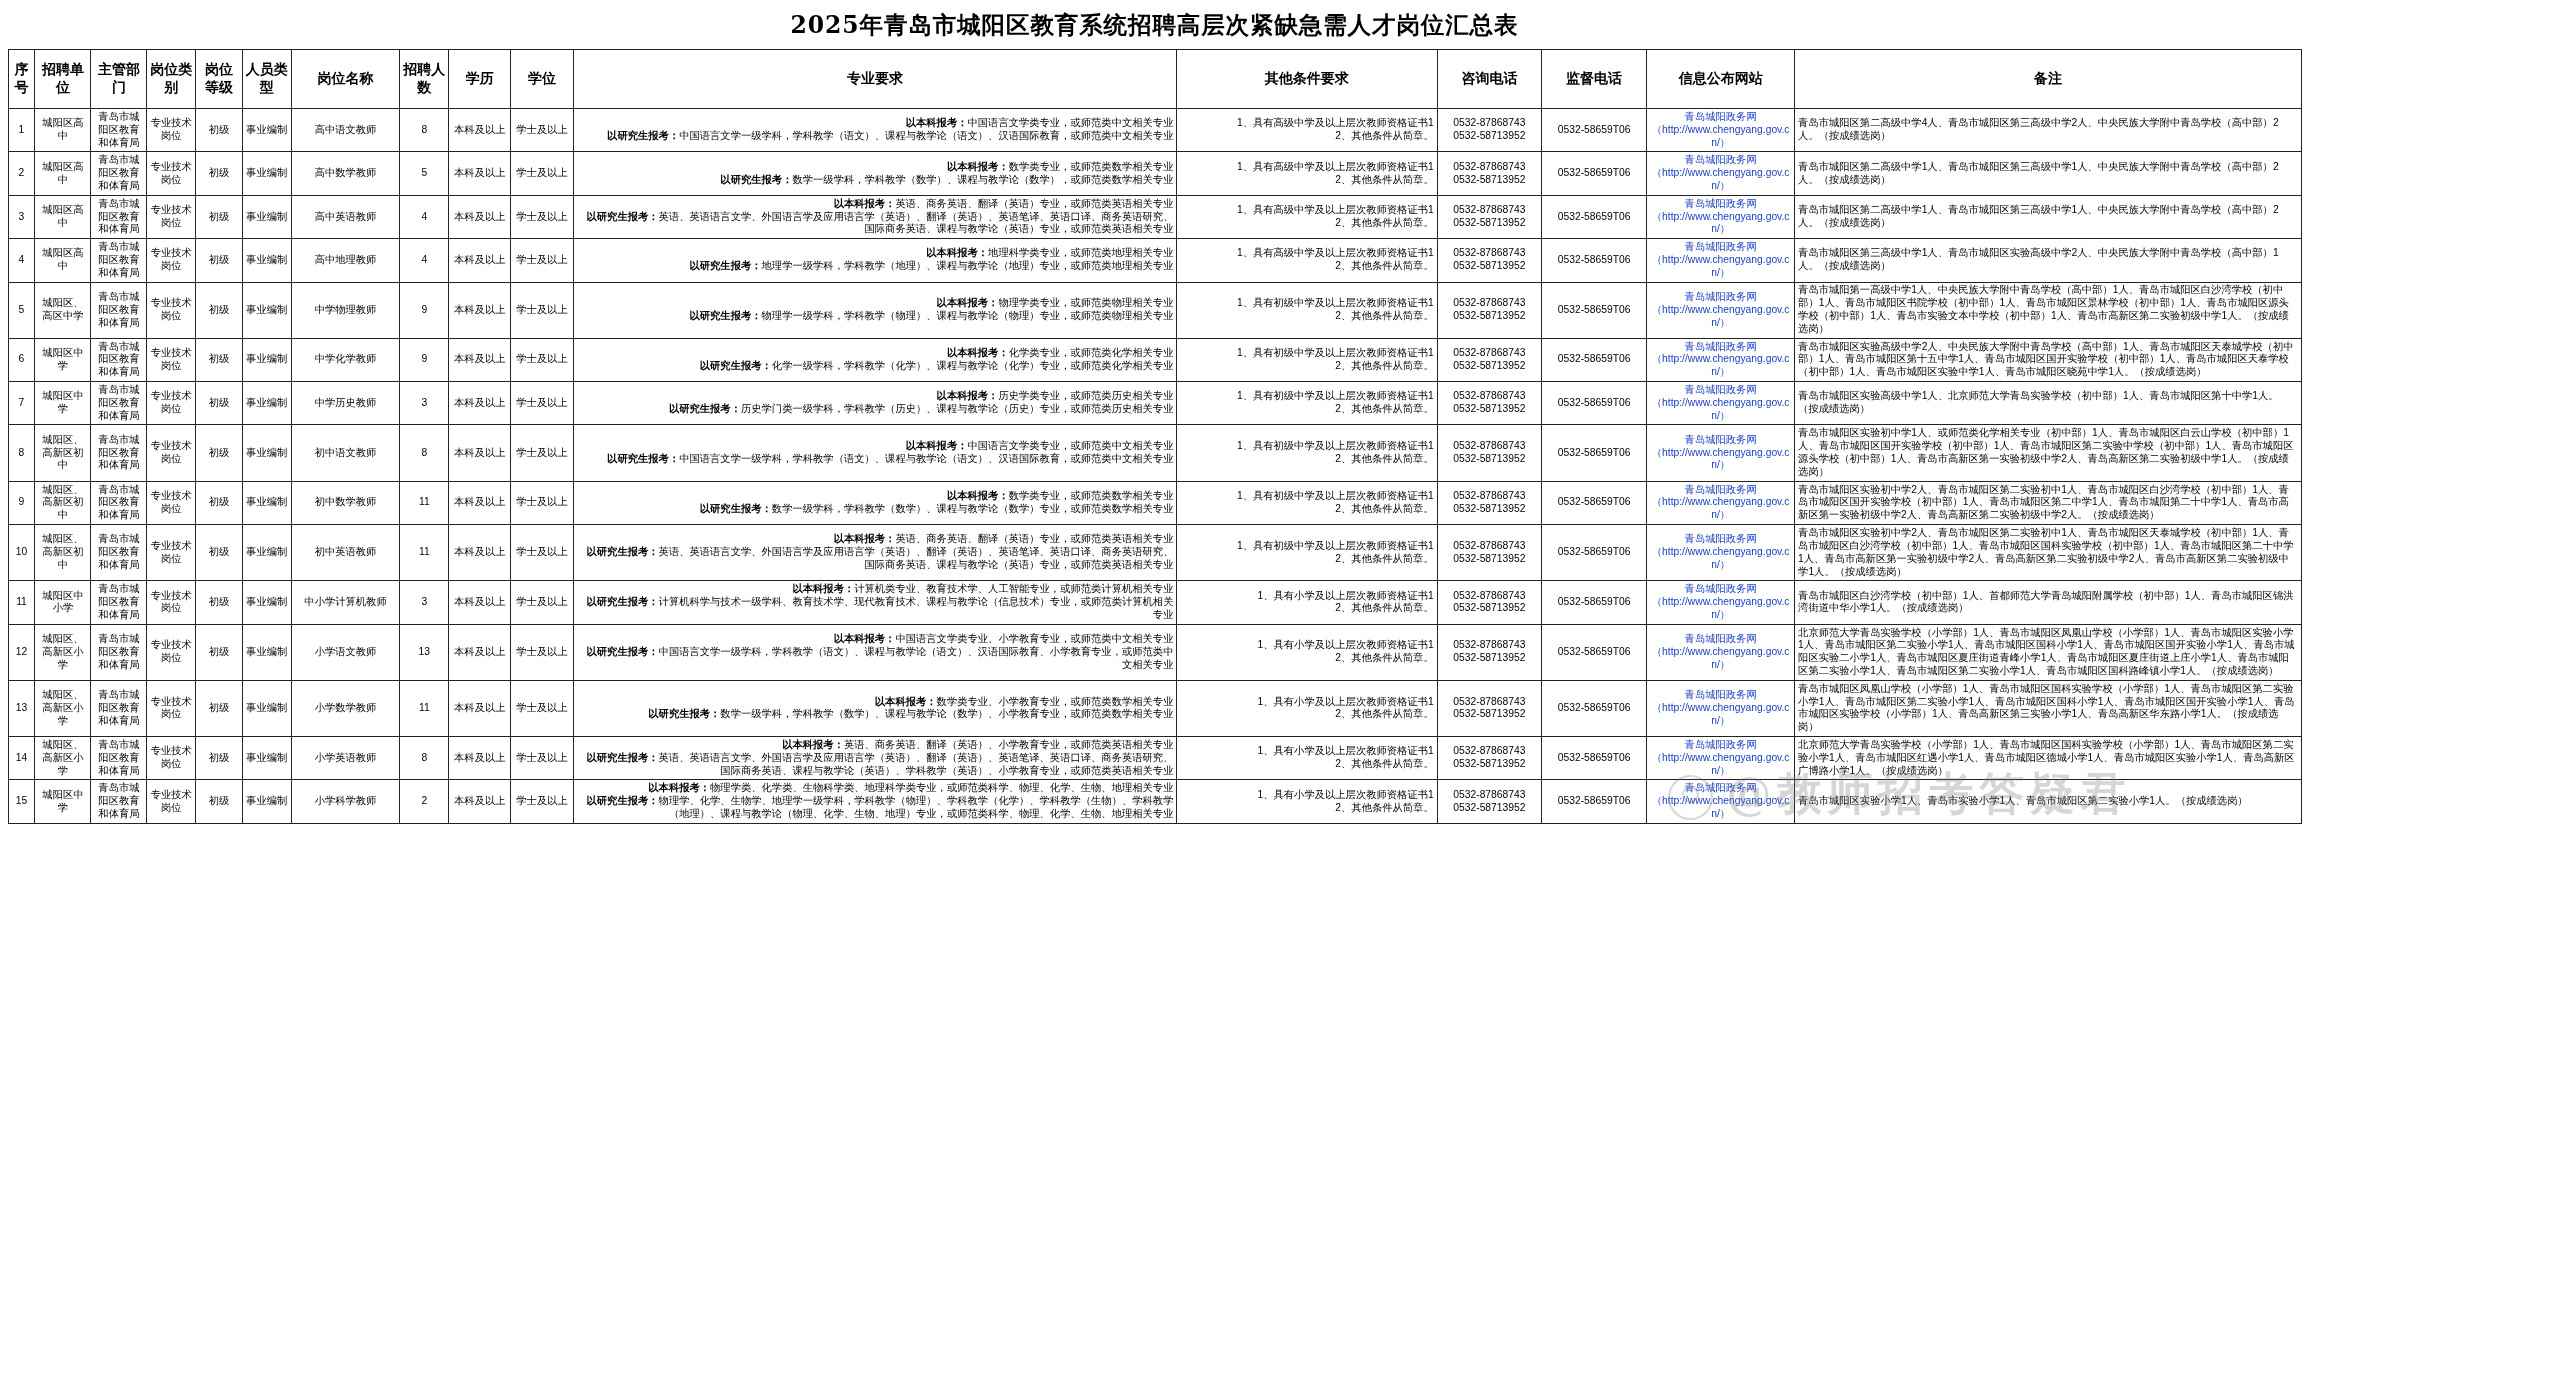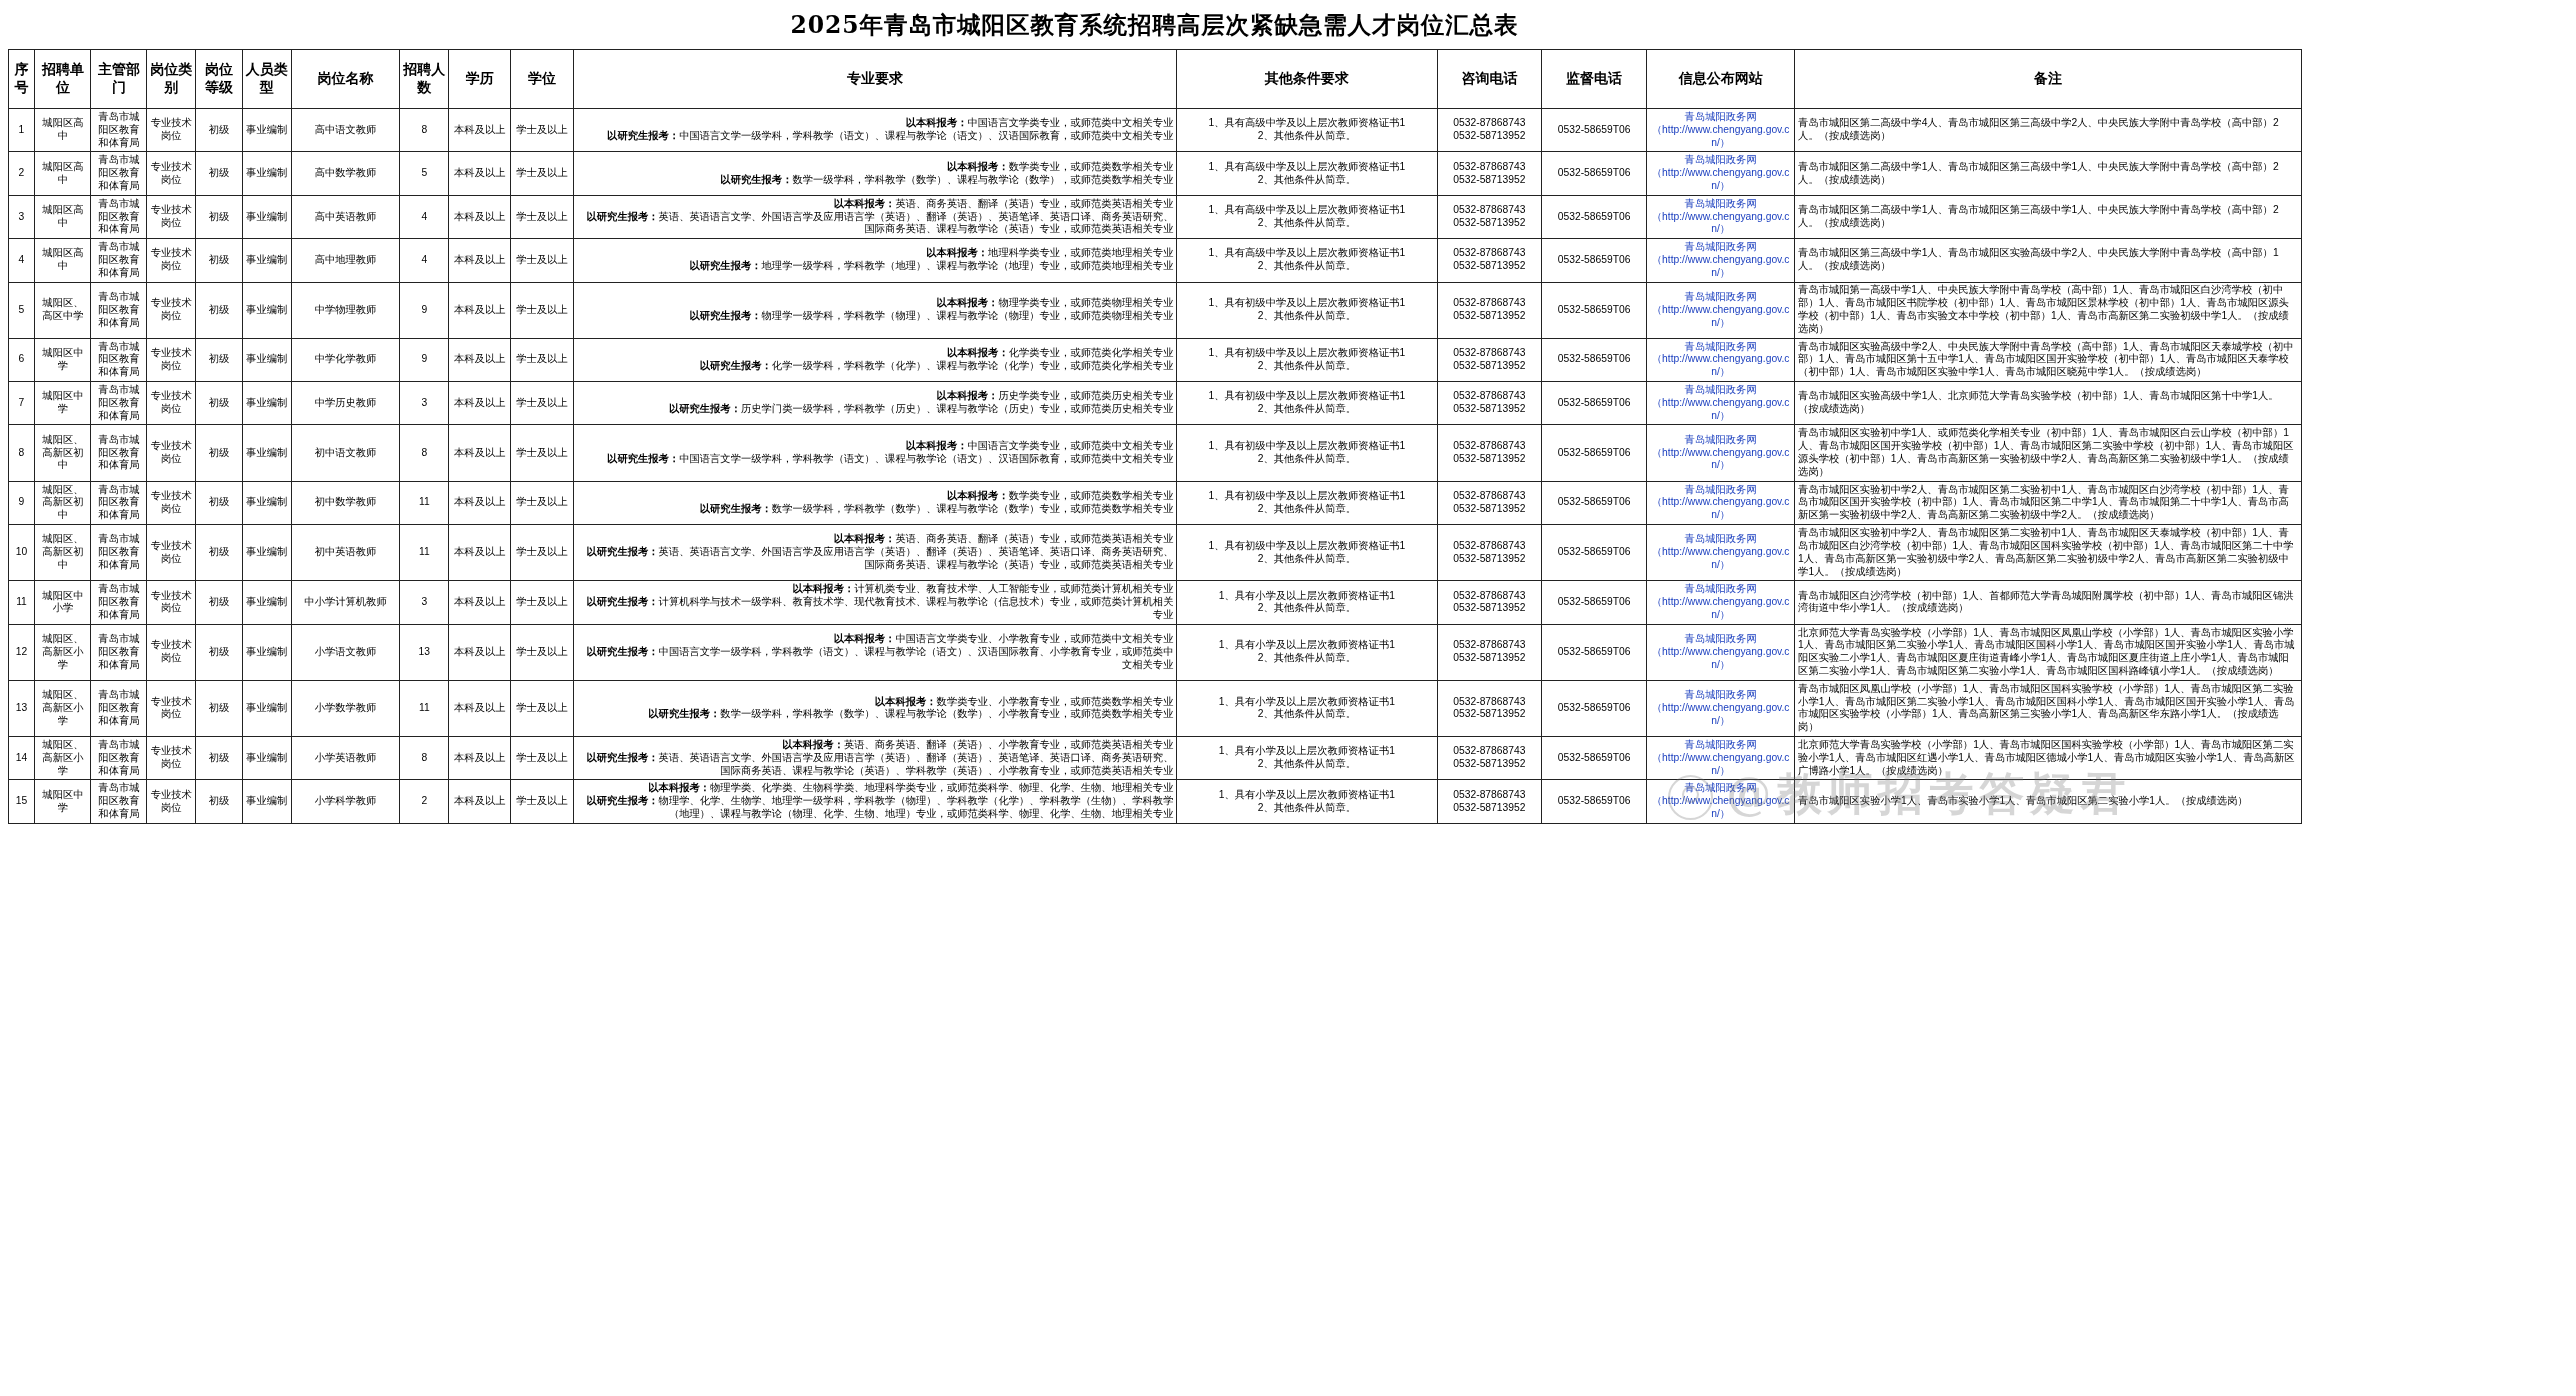--- a/index.html
+++ b/index.html
@@ -46,21 +46,21 @@
     padding: 5.6px 1.9px;
     height: 47px;
   }
   td.c { text-align: center; }
   td.l { text-align: right; }
   .req { font-size: 9.8px; line-height: 1.3; }
   .req b { font-weight: bold; }
   .site { color: #1b3fbf; text-align: center; font-size: 9.8px; line-height: 1.35; }
   .phone { text-align: center; font-size: 9.8px; line-height: 1.35; }
   .remark { font-size: 9.4px; line-height: 1.3; text-align: left; }
-  .other { font-size: 9.8px; line-height: 1.3; text-align: center; }
+  .other { font-size: 9.8px; line-height: 1.3; text-align: right; }
 
   
   col.w-idx    { width: 26px; }
   col.w-unit   { width: 54px; }
   col.w-dept   { width: 54px; }
   col.w-cat    { width: 47px; }
   col.w-lvl    { width: 45px; }
   col.w-ptype  { width: 47px; }
   col.w-pname  { width: 105px; }
   col.w-num    { width: 47px; }

